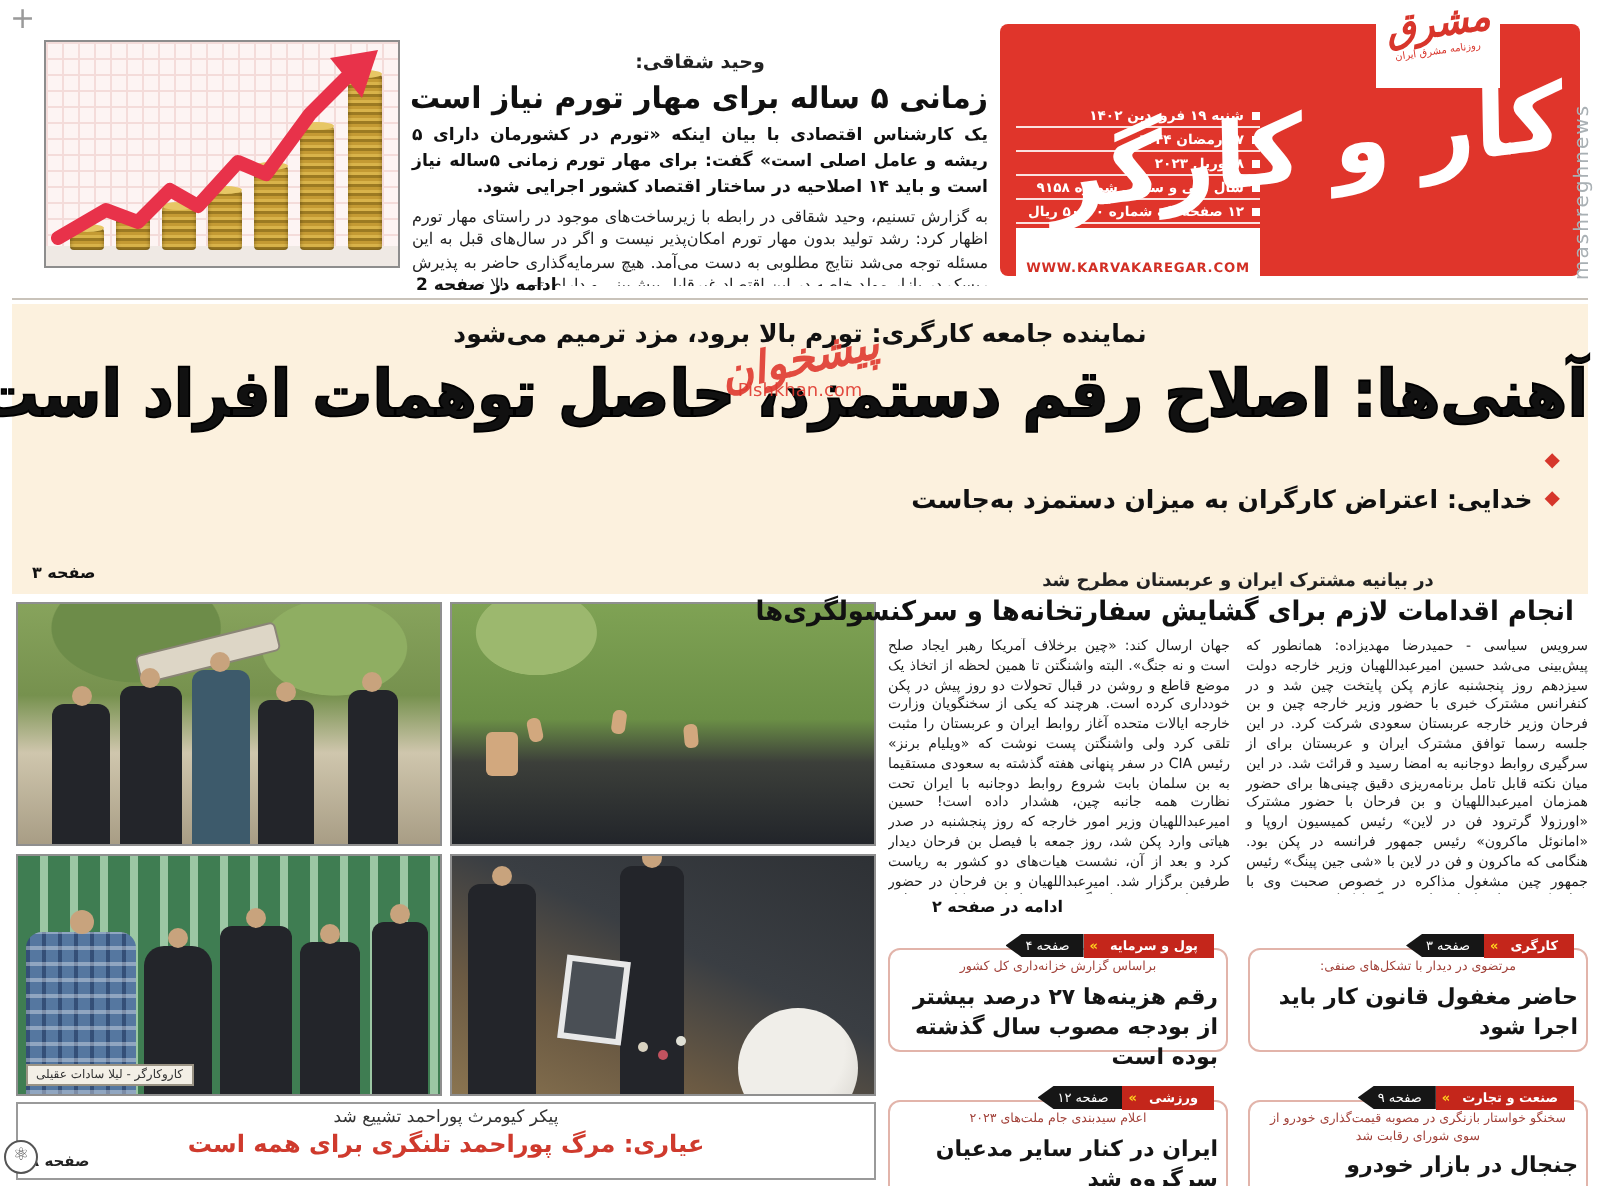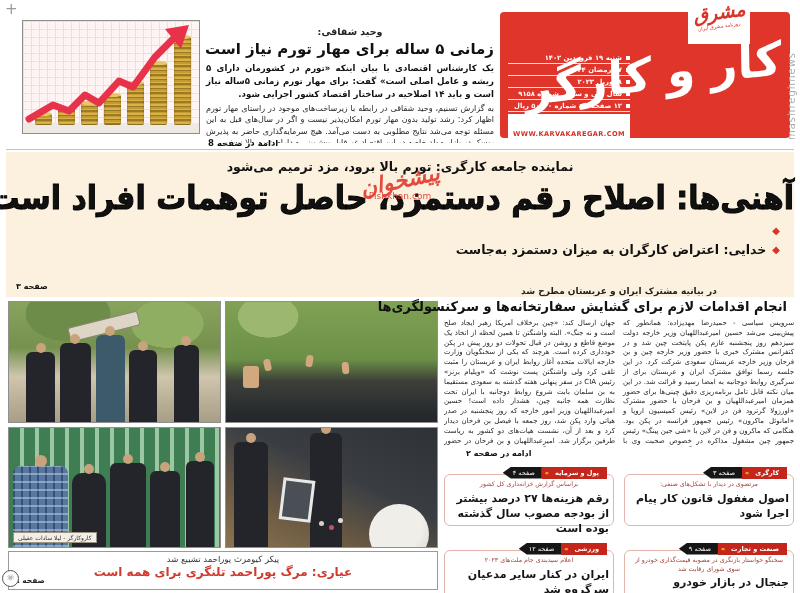--- a/index.html
+++ b/index.html
@@ -157,21 +157,21 @@
       <polyline points="6,98 30,84 46,90 62,74 76,82 96,60 110,66 132,36 150,18" fill="none" stroke="#e8324a" stroke-width="7" stroke-linejoin="round" stroke-linecap="round"></polyline>
       <polygon points="142,8 166,4 158,28" fill="#e8324a"></polygon>
     </svg>
   </div>
 
   <div class="top-article">
     <div class="kicker">وحید شقاقی:</div>
     <div class="title">زمانی ۵ ساله برای مهار تورم نیاز است</div>
     <div class="lead">یک کارشناس اقتصادی با بیان اینکه «تورم در کشورمان دارای ۵ ریشه و عامل اصلی است» گفت: برای مهار تورم زمانی ۵ساله نیاز است و باید ۱۴ اصلاحیه در ساختار اقتصاد کشور اجرایی شود.</div>
     <div class="body">به گزارش تسنیم، وحید شقاقی در رابطه با زیرساخت‌های موجود در راستای مهار تورم اظهار کرد: رشد تولید بدون مهار تورم امکان‌پذیر نیست و اگر در سال‌های قبل به این مسئله توجه می‌شد نتایج مطلوبی به دست می‌آمد. هیچ سرمایه‌گذاری حاضر به پذیرش ریسک در بازار مولد خاصه در این اقتصاد غیرقابل پیش‌بینی و دارای تورم بالا نیست.</div>
-    <div class="cont">ادامه در صفحه 8</div>
+    <div class="cont">ادامه در صفحه 2</div>
   </div>
 
   <div class="masthead">
     <div class="nameplate">کار و کارگر</div>
     <div class="date-block">
       <div class="date-row">
           <span class="sq"></span>
           <span>شنبه ۱۹ فروردین ۱۴۰۲</span>
         </div>
       <div class="date-row">
@@ -272,21 +272,21 @@
   </div>
 
   <div class="boxes">
     <div class="nbox">
       <div class="tab">
         <span class="t-page">صفحه ۳</span>
           <span class="t-chev">«</span>
           <span class="t-cat">کارگری</span>
       </div>
       <div class="kicker">مرتضوی در دیدار با تشکل‌های صنفی:</div>
-      <div class="headline">اصول مغفول قانون کار پیام اجرا شود</div>
+      <div class="headline">حاضر مغفول قانون کار باید اجرا شود</div>
     </div>
     <div class="nbox">
       <div class="tab">
         <span class="t-page">صفحه ۴</span>
           <span class="t-chev">«</span>
           <span class="t-cat">پول و سرمایه</span>
       </div>
       <div class="kicker">براساس گزارش خزانه‌داری کل کشور</div>
       <div class="headline">رقم هزینه‌ها ۲۷ درصد بیشتر از بودجه مصوب سال گذشته بوده است</div>
     </div>

